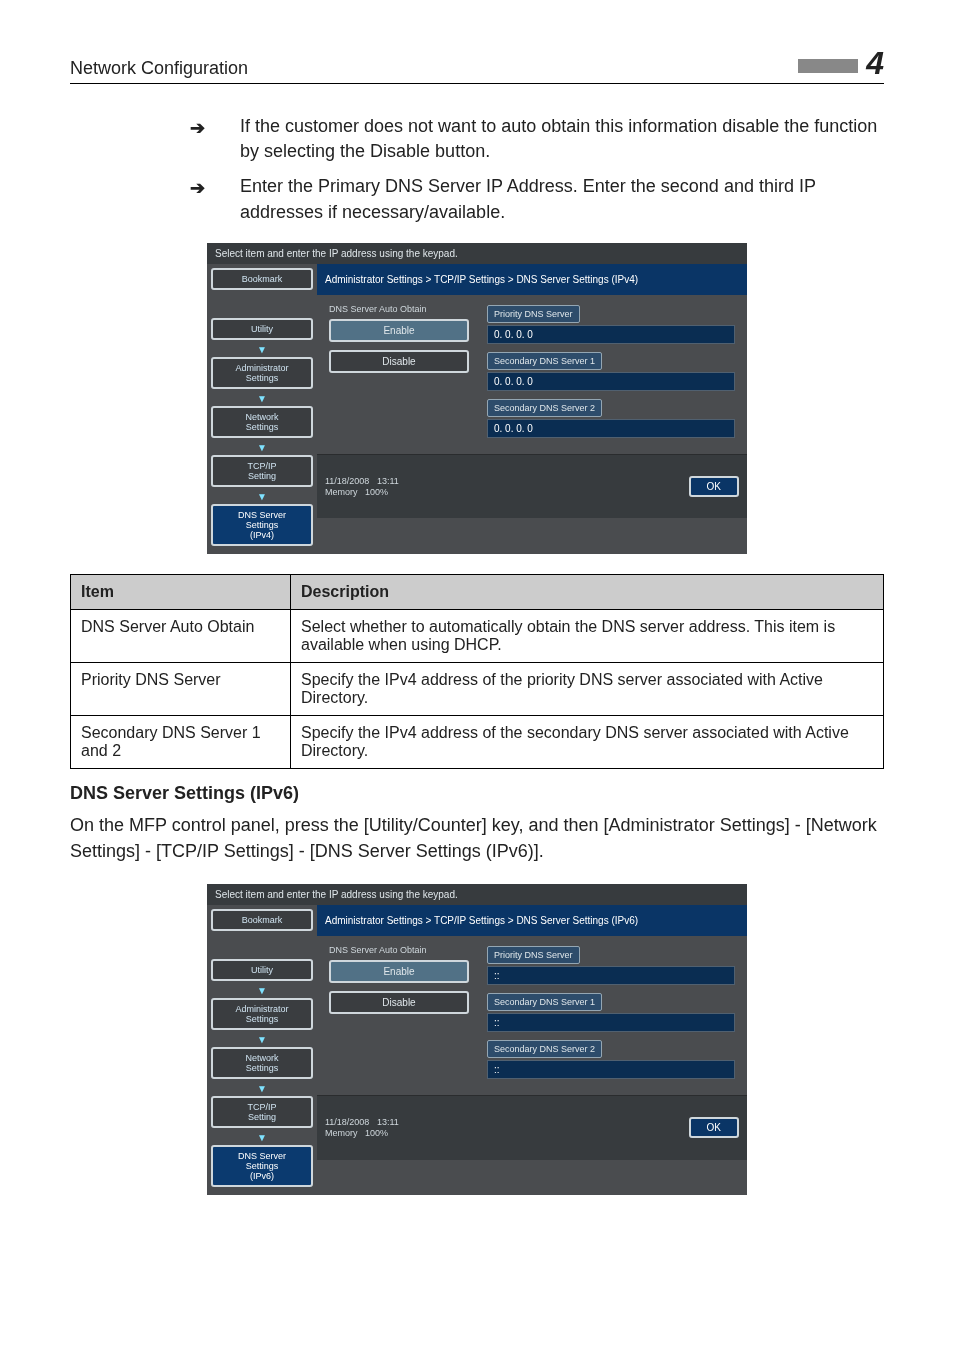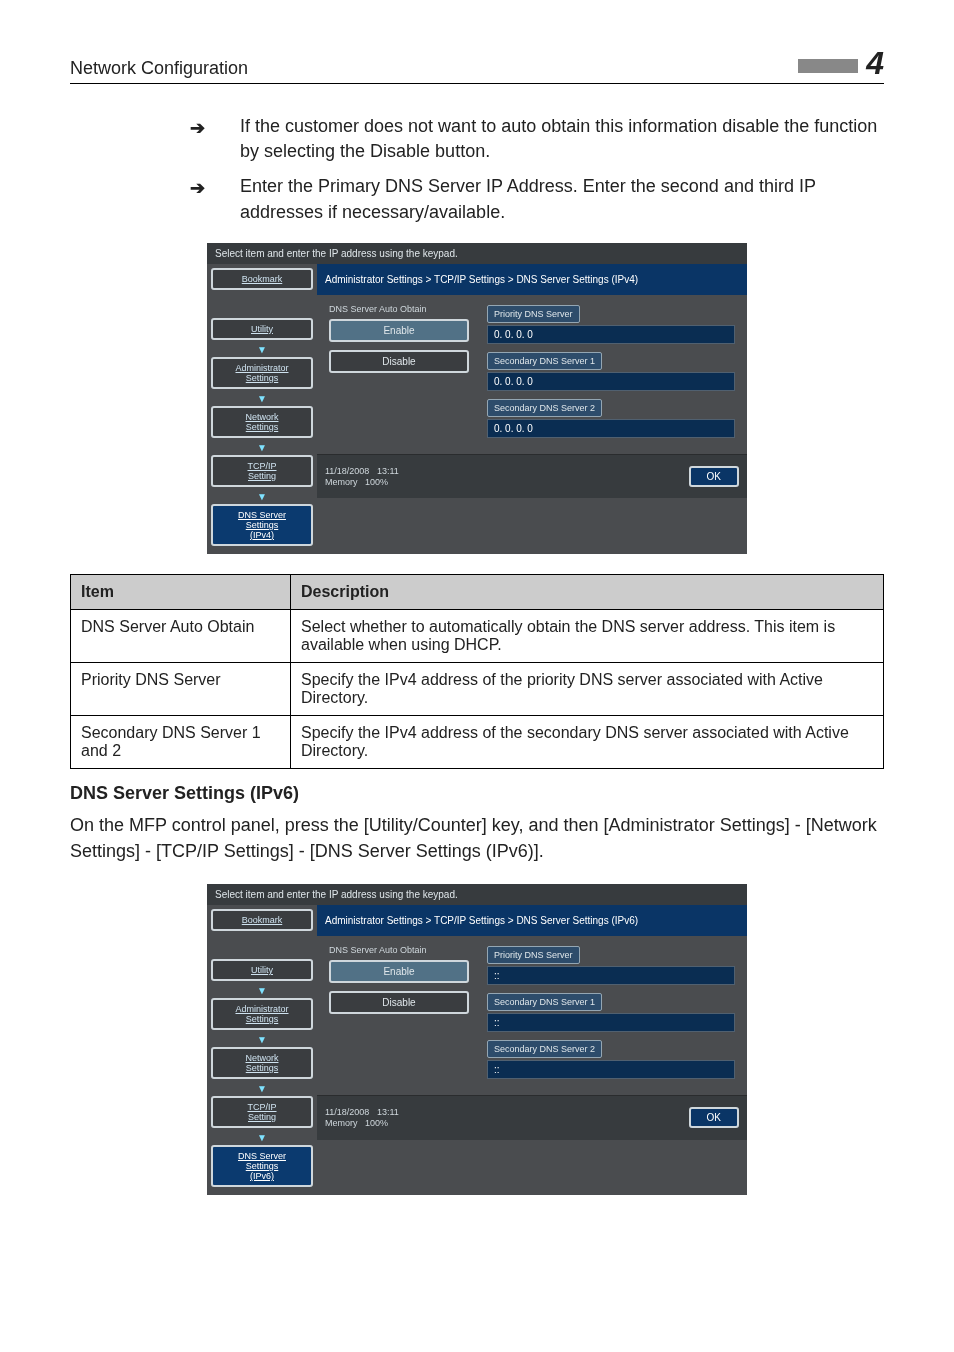--- a/index.html
+++ b/index.html
@@ -83,21 +83,20 @@
   }
   .side-btn {
     border: 2px solid #cfd7dc;
     border-radius: 3px;
     padding: 4px 21px;
     text-align: center;
     margin-bottom: 4px;
     font-size: 9px;
     background: #3a3d40;
     color: #cfe3f0;
-    text-decoration: underline;
   }
   .side-active {
     background: #0b3a6f;
     color: #fff;
   }
   .side-arrow {
     text-align: center;
     color: #7fe2ff;
     font-size: 10px;
     margin-bottom: 2px;
@@ -150,21 +149,21 @@
     padding: 3px 6px;
     font-size: 10px;
     margin-bottom: 8px;
     color: #fff;
   }
   .panel-foot {
     display: flex;
     align-items: center;
     justify-content: space-between;
     background: #373b3e;
-    padding: 11px 8px;
+    padding: 21px 8px;
     border-top: 1px solid #2a2c2e;
   }
   .foot-left { font-size: 9px; color: #cfd7dc; line-height: 1.2; }
   .ok-btn {
     border: 2px solid #cfd7dc;
     border-radius: 3px;
     background: #0a3566;
     color: #fff;
     padding: 3px 16px;
     font-size: 10px;

